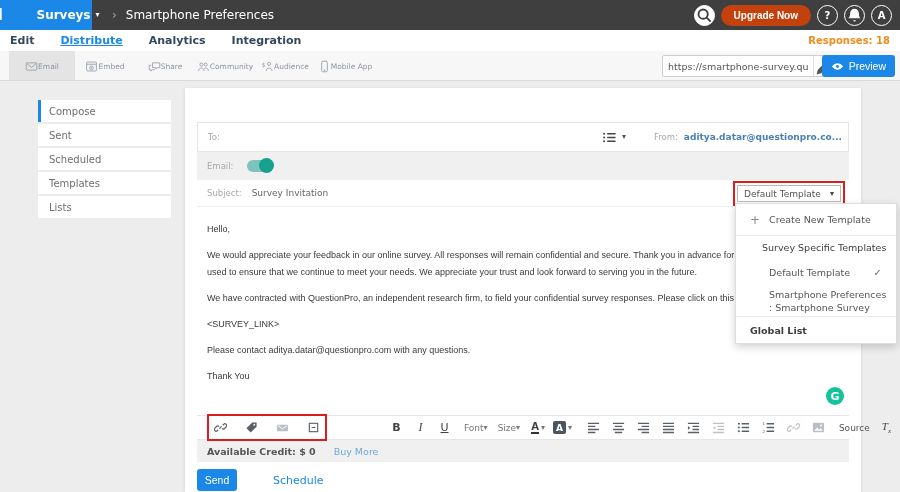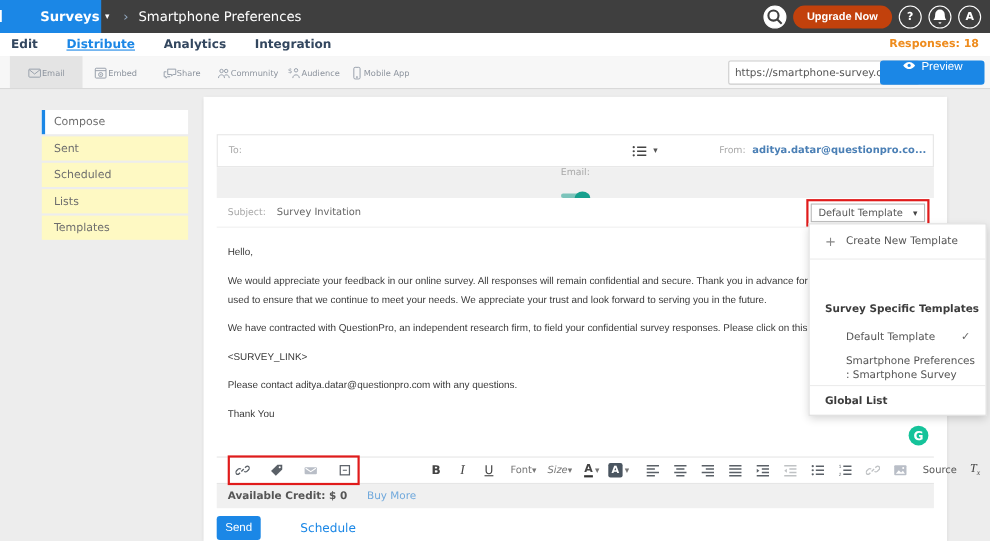--- a/index.html
+++ b/index.html
@@ -27,35 +27,35 @@
   .responses { position:absolute; right:10px; color:#ee8c1e; font-size:10px; font-weight:bold; }
   
   .chanbar { height:30px; background:#f7f7f7; border-bottom:1px solid #d9d9d9; display:flex; position:relative; padding-left:9px; }
   .chan { width:60px; display:flex; flex-direction:row; align-items:center; justify-content:center; color:#98a0ab; cursor:pointer; padding-top:1px; }
   .chan.active { background:#e4e4e4; width:66px; }
   .chan svg { width:13px; height:13px; }
   .chan-label { font-size:7.5px; color:#8d949e; margin-top:1px; }
   .urlbox { position:absolute; right:64px; top:4px; width:174px; height:22px; background:#fff; border:1px solid #ccc; border-radius:2px; display:flex; align-items:center; }
   .urlbox input { flex:1; border:none; outline:none; font-size:9.5px; color:#555; padding:0 5px; background:transparent; min-width:0; font-family:inherit; }
   .url-edit { width:22px; height:100%; border-left:1px solid #e0e0e0; display:flex; align-items:center; justify-content:center; cursor:pointer; }
-  .preview-btn { position:absolute; right:5px; top:4px; height:22px; background:#1b87e6; color:#fff; border:none; border-radius:3px; font-size:10.5px; display:flex; align-items:flex-start; gap:5px; padding:0 20px; cursor:pointer; }
+  .preview-btn { position:absolute; right:5px; top:4px; height:22px; background:#1b87e6; color:#fff; border:none; border-radius:3px; font-size:10.5px; display:flex; align-items:center; gap:5px; padding:0 9px; cursor:pointer; }
   
   .content { position:relative; height:411px; }
   .sidebar { position:absolute; left:38px; top:19px; width:133px; }
-  .side-item { height:22px; background:#fef9c3; margin-bottom:2px; display:flex; align-items:center; padding-left:11px; font-size:10px; color:#6e6e6e; cursor:pointer; }
+  .side-item { height:22px; background:#ffffff; margin-bottom:2px; display:flex; align-items:center; padding-left:11px; font-size:10px; color:#6e6e6e; cursor:pointer; }
   .side-item.active { background:#fff; border-left:3px solid #1b87e6; padding-left:8px; }
   .card { position:absolute; left:185px; top:7px; width:676px; height:404px; background:#fff; box-shadow:0 1px 3px rgba(0,0,0,.12); }
   .card-in { padding:34px 12px 0 12px; position:relative; height:100%; }
   .lbl { color:#a8a8a8; font-size:8.5px; }
   .row-to { height:30px; border:1px solid #e6e6e6; display:flex; align-items:center; padding:0 10px; position:relative; background:#fff; }
   .to-right { position:absolute; right:6px; display:flex; align-items:center; }
   .list-ic { display:flex; align-items:center; gap:5px; cursor:pointer; color:#555; }
-  .from-group { margin-left:56px; display:flex; align-items:center; gap:6px;text-align:center; }
+  .from-group { margin-left:28px; display:flex; align-items:center; gap:6px;text-align:center; }
   .from-value { color:#4a7fb5; font-size:9px; font-weight:600; cursor:pointer; }
-  .row-email { height:28px; background:#f0f0f0; display:flex; align-items:center; padding:0 10px; gap:14px;flex-direction:column; }
+  .row-email { height:28px; background:#f0f0f0; display:flex; align-items:center; padding:0 10px; gap:14px; }
   .toggle { width:26px; height:12px; background:#7cc4bb; border-radius:7px; position:relative; cursor:pointer; }
   .toggle::after { content:""; position:absolute; right:-1px; top:-2px; width:15px; height:15px; background:#17a08e; border-radius:50%; }
   .row-subject { height:27px; display:flex; align-items:center; padding:0 10px; border-bottom:1px solid #efefef; position:relative; background:#fff; }
   .subject-value { color:#666; font-size:9px; margin-left:10px; }
   .tpl-select { position:absolute; right:8px; top:5px; width:104px; height:17px; border:1px solid #b9b9b9; background:#fff; font-size:9px; color:#555; display:flex; align-items:center; justify-content:space-between; padding:0 6px; cursor:pointer; outline:2px solid #e01b1b; outline-offset:2px; }
   .tpl-select .caret { color:#444; }
   .body-area { height:208px; padding:14px 4px 0 10px; font-family:"Liberation Sans",sans-serif; font-size:9px; color:#3a3a3a; cursor:text; overflow:hidden; }
   .bline { min-height:17px; line-height:17px; white-space:nowrap; overflow:hidden; }
   .bline:empty { min-height:9px; }
   
@@ -63,40 +63,40 @@
   .tbi { width:15px; height:15px; display:flex; align-items:center; justify-content:center; cursor:pointer; flex:none; }
   .tbi svg { width:13px; height:13px; }
   .grp { display:flex; align-items:center; gap:13px; }
   .redgrp { outline:2px solid #e01b1b; outline-offset:4px; margin-left:6px; gap:16px; }
   .vdiv { width:1px; height:17px; background:#ddd; margin:0 12px 0 56px; }
   .tb-txt { font-size:9px; color:#777; cursor:pointer; display:flex; align-items:center; }
   .b-btn { font-weight:bold; font-size:11px; color:#444; }
   .i-btn { font-style:italic; font-family:"Liberation Serif",serif; font-size:12px; color:#444; }
   .u-btn { text-decoration:underline; font-size:11px; color:#444; }
   .font-dd { margin-left:12px; width:52px; justify-content:flex-start; }
-  .size-dd { margin-left:10px; width:30px; justify-content:flex-start;font-style:italic; }
+  .size-dd { margin-left:10px; width:30px; justify-content:flex-start; }
   .acolor { font-size:10px; font-weight:bold; color:#444; border-bottom:2px solid #333; line-height:1.1; }
   .abox { width:13px; height:13px; background:#4a5560; color:#fff; font-size:9px; font-weight:bold; display:flex; align-items:center; justify-content:center; border-radius:2px; }
   .dis { opacity:.38; }
   .src-btn { display:flex; align-items:center; gap:3px; margin-left:10px; cursor:pointer; }
   .tx-btn { font-family:"Liberation Serif",serif; font-style:italic; font-size:11px; color:#444; margin-left:12px; cursor:pointer; }
   .tx-btn sub { font-size:7px; }
   
   .creditrow { height:22px; background:#f0f0f0; display:flex; align-items:center; padding:0 10px; gap:18px; }
   .credit-lbl { font-size:9.5px; font-weight:600; color:#555; }
   .buy-more { font-size:9.5px; color:#6fa8dc; cursor:pointer; }
   .footer { padding:7px 0 0 0; display:flex; align-items:center; }
   .send-btn { width:40px; height:22px; background:#1b87e6; color:#fff; border:none; border-radius:3px; font-size:10.5px; cursor:pointer; }
   .schedule { margin-left:36px; font-size:11px; color:#1b87e6; cursor:pointer; }
   
   .tpl-panel { position:absolute; left:735px; top:203px; width:162px; background:#fff; border:1px solid #ddd; box-shadow:0 3px 8px rgba(0,0,0,.18); z-index:40; font-size:9.5px; color:#555; }
   .tpl-row { display:flex; align-items:center; cursor:pointer; }
   .tpl-create { height:32px; border-bottom:1px solid #ececec; padding-left:14px; gap:9px; }
   .plus { font-size:12px; color:#888; }
-  .tpl-head { height:23px; font-weight:bold; color:#3c3c3c; padding-left:14px; cursor:default;margin-top:34px; }
+  .tpl-head { height:23px; font-weight:normal; color:#3c3c3c; padding-left:26px; cursor:default; }
   .tpl-opt { height:27px; padding-left:33px; position:relative; }
   .tpl-opt .check { position:absolute; right:14px; color:#666; font-size:10px; }
   .tpl-opt2 { height:31px; padding-left:33px; flex-direction:column; align-items:flex-start; justify-content:center; line-height:13px; border-bottom:1px solid #ececec; }
   .tpl-global { height:26px; font-weight:bold; color:#3c3c3c; padding-left:14px; }
   
   .grammarly { position:absolute; left:826px; top:387px; width:18px; height:18px; border-radius:50%; background:#15c39a; color:#fff; font-size:11px; font-weight:bold; display:flex; align-items:center; justify-content:center; z-index:10; cursor:pointer; }
   svg { display:block; }
 </style>
 </head>
 <body>
@@ -202,22 +202,22 @@
     <span>Preview</span>
   </button>
 </div>
 
 <div class="content">
 
   <div class="sidebar">
     <div class="side-item active">Compose</div>
     <div class="side-item">Sent</div>
     <div class="side-item">Scheduled</div>
+    <div class="side-item">Templates</div>
     <div class="side-item">Lists</div>
-    <div class="side-item">Templates</div>
   </div>
 
   <div class="card">
     <div class="card-in">
 
       <div class="row-to">
         <span class="lbl">To:</span>
         <div class="to-right">
           <span class="list-ic">
             <svg viewBox="0 0 16 14" width="15" height="13">

